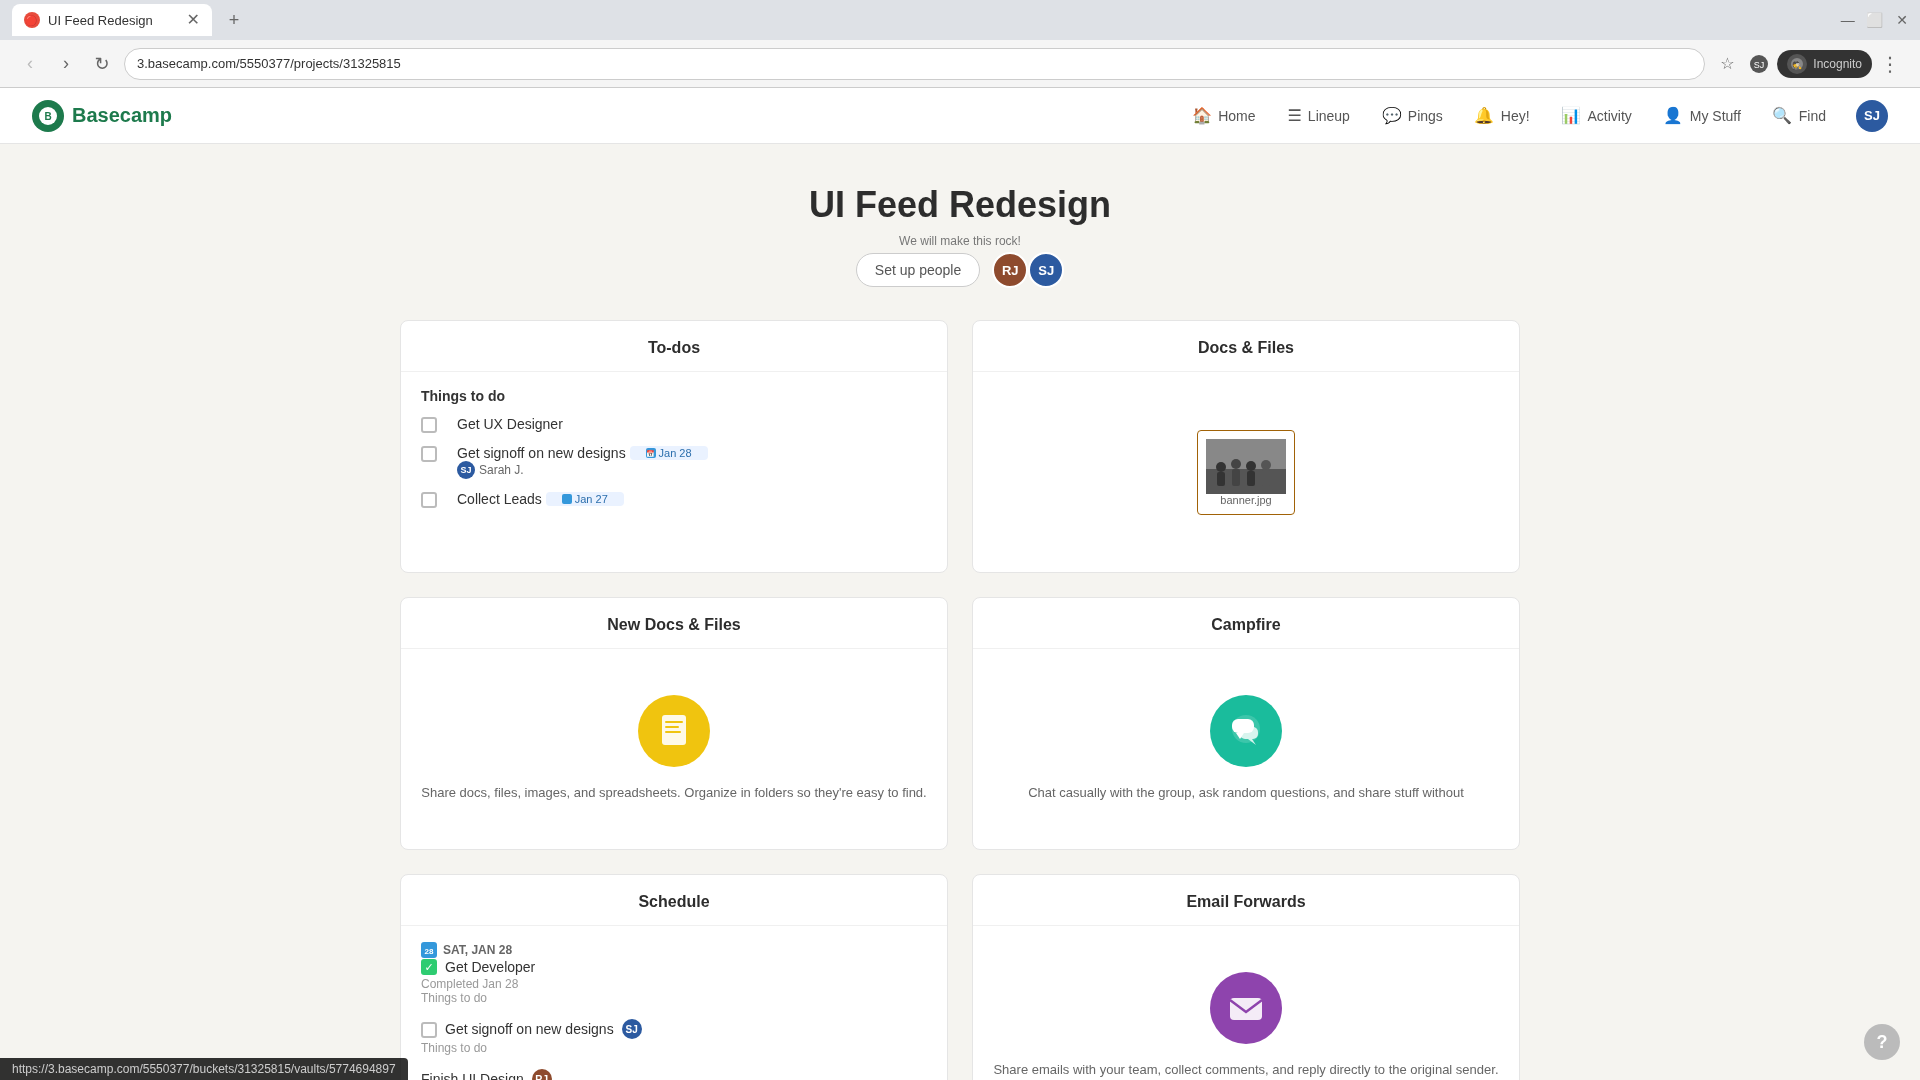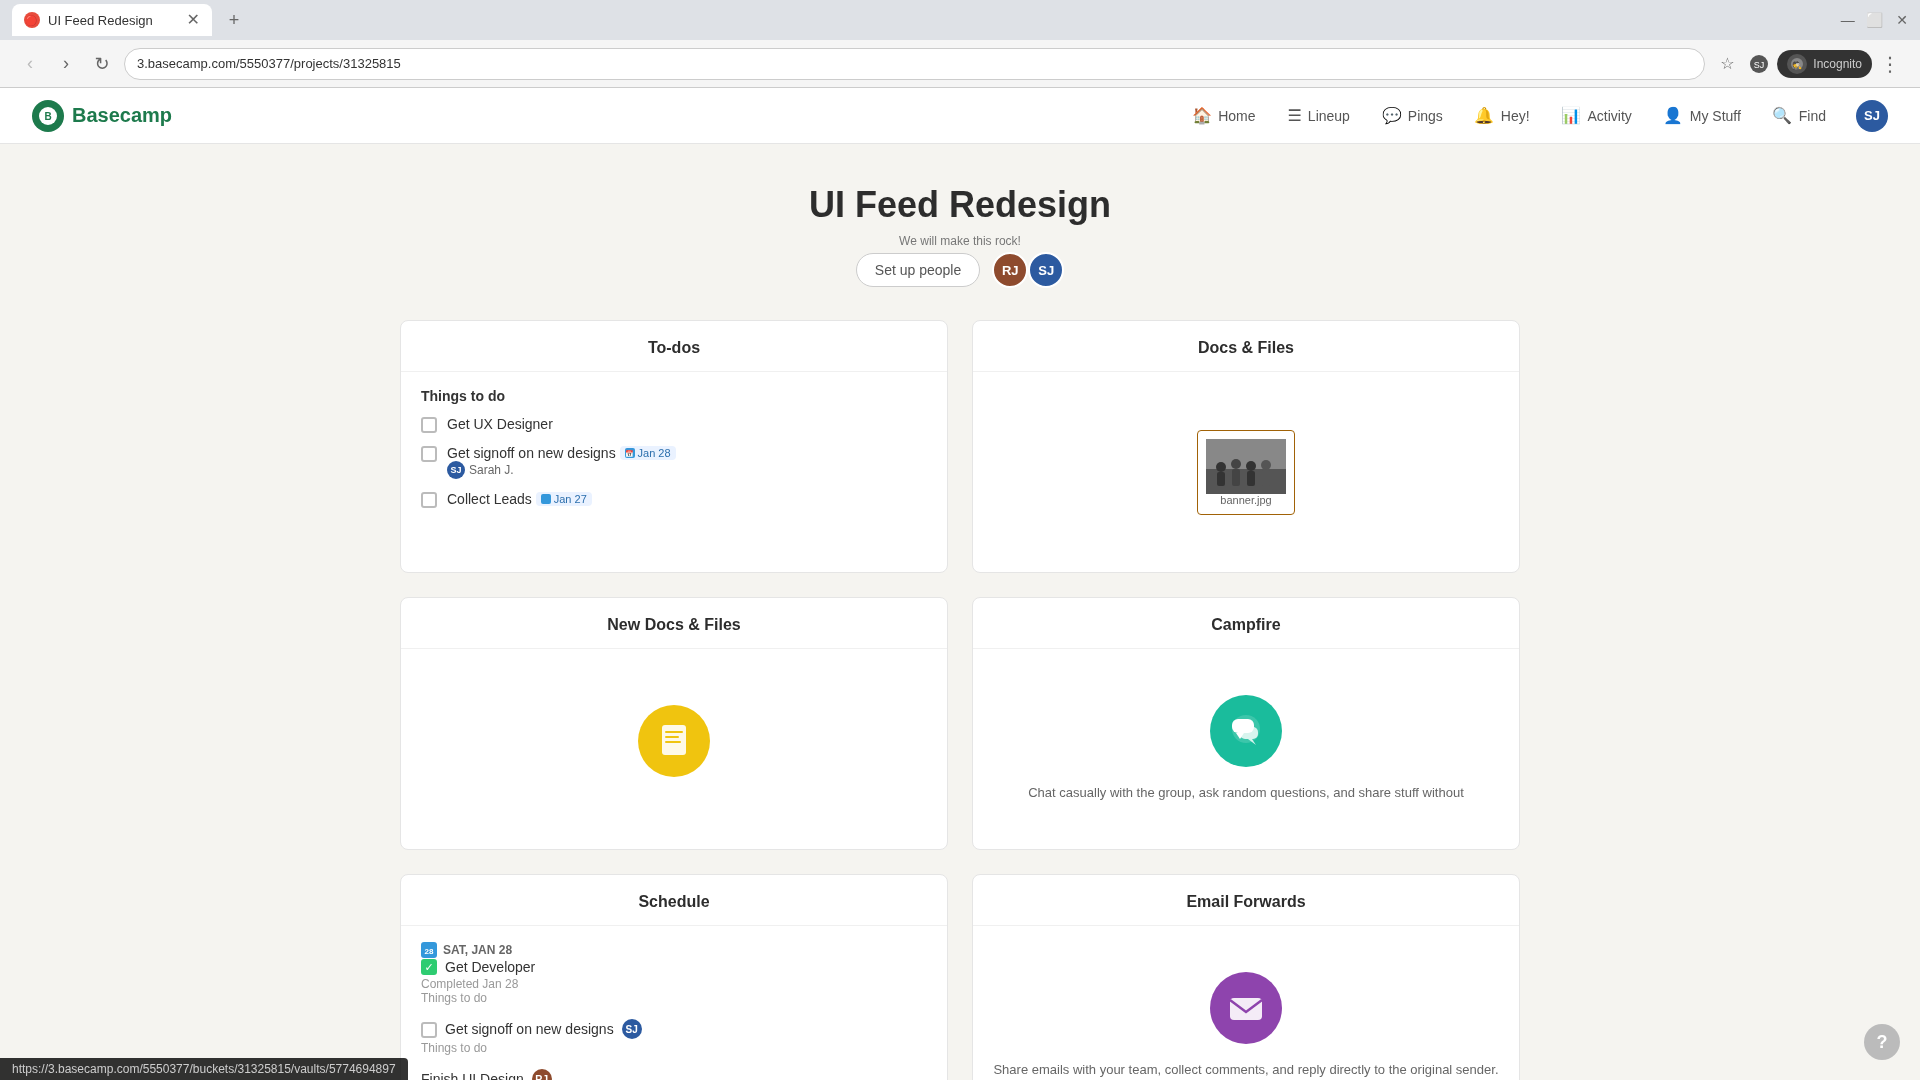--- a/index.html
+++ b/index.html
@@ -52,25 +52,25 @@
 
     
     .dashboard-grid { display: grid; grid-template-columns: 1fr 1fr; gap: 24px; }
 
     .card { background: #fff; border: 1px solid #e5e5e5; border-radius: 8px; overflow: hidden; }
     .card-header { padding: 18px 20px 14px; border-bottom: 1px solid #f0f0f0; text-align: center; font-size: 16px; font-weight: 700; color: #2d2d2d; }
     .card-body { padding: 16px 20px; }
 
     
     .todos-section-title { font-size: 14px; font-weight: 700; color: #333; margin-bottom: 12px; }
-    .todo-item { display: flex; align-items: flex-start; gap: 10px; margin-bottom: 12px; }
+    .todo-item { display: flex; align-items: flex-start; gap: 20px; margin-bottom: 12px; }
     .todo-checkbox { width: 16px; height: 16px; border: 2px solid #bbb; border-radius: 3px; flex-shrink: 0; margin-top: 1px; background: white; cursor: pointer; }
     .todo-checkbox.checked { background: #2ecc71; border-color: #2ecc71; display: flex; align-items: center; justify-content: center; color: white; font-size: 11px; }
     .todo-label { font-size: 14px; color: #333; }
-    .todo-date-badge { display: inline-flex; align-items: center; gap: 3px; background: #eaf2ff; color: #2c6fad; border-radius: 4px; padding: 1px 5px; font-size: 11px; }
+    .todo-date-badge { display: inline-flex; align-items: center; gap: 3px; background: #eaf2ff; color: #2c6fad; border-radius: 4px; padding: 1px 16px; font-size: 11px; }
     .todo-date-badge svg { width: 10px; height: 10px; }
     .todo-assignee { display: flex; align-items: center; gap: 4px; font-size: 12px; color: #666; }
     .assignee-avatar { width: 18px; height: 18px; border-radius: 50%; background: #2c5aa0; display: flex; align-items: center; justify-content: center; font-size: 9px; color: white; font-weight: 600; }
 
     
     .docs-body { display: flex; align-items: center; justify-content: center; padding: 24px; min-height: 200px; }
     .file-thumb { border: 1px solid #a16207; border-radius: 4px; padding: 8px; text-align: center; cursor: pointer; }
     .file-name { font-size: 11px; color: #666; }
 
     
@@ -297,20 +297,21 @@
           <div class="card-header">New Docs &amp; Files</div>
           <div class="new-docs-body">
             <div class="feature-icon feature-icon-yellow">
               <svg width="36" height="36" viewBox="0 0 36 36">
                 <rect x="6" y="2" width="24" height="30" rx="3" fill="white" opacity="0.9"></rect>
                 <rect x="9" y="8" width="18" height="2" rx="1" fill="#f0c40f"></rect>
                 <rect x="9" y="13" width="14" height="2" rx="1" fill="#f0c40f"></rect>
                 <rect x="9" y="18" width="16" height="2" rx="1" fill="#f0c40f"></rect>
               </svg>
             </div>
+            <p class="feature-desc">Share docs, files, images, and spreadsheets. Organize in folders so they're easy to find.</p>
           </div>
         </div>
 
         <div class="card">
           <div class="card-header">Campfire</div>
           <div class="campfire-body">
             <div class="feature-icon feature-icon-teal">
               <svg width="40" height="40" viewBox="0 0 40 40">
                 <circle cx="20" cy="18" r="14" fill="white" opacity="0.15"></circle>
 

